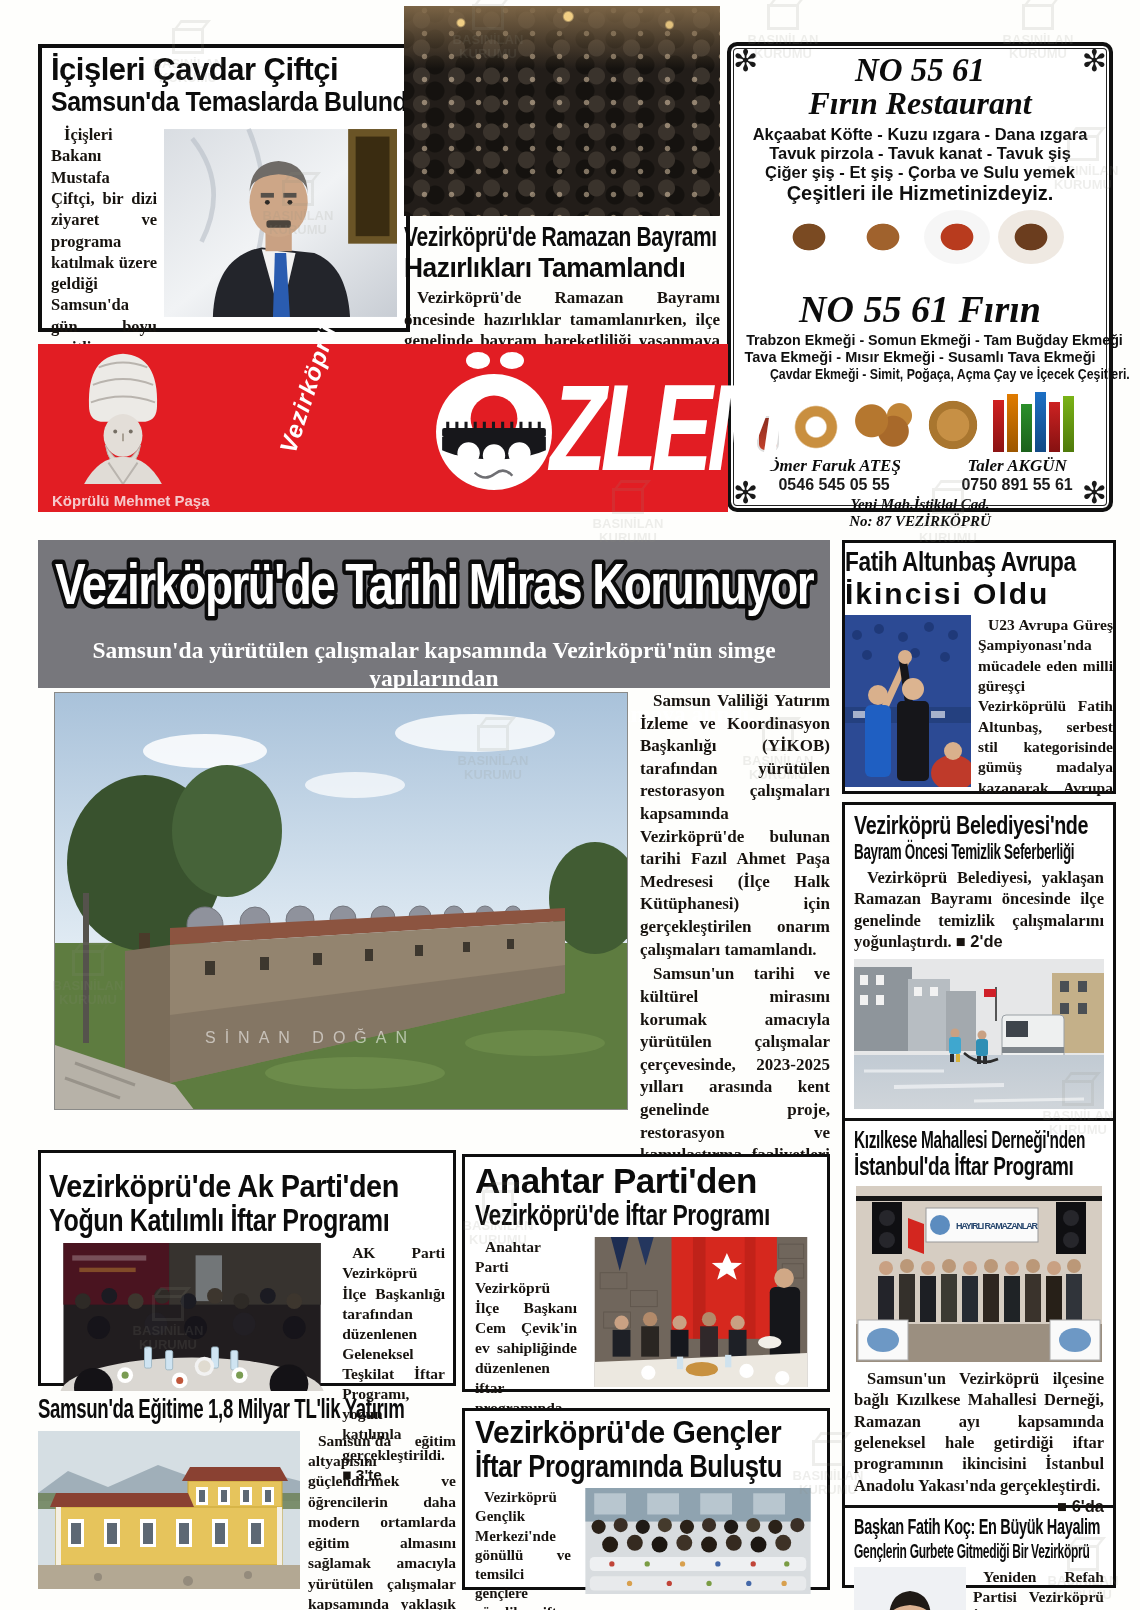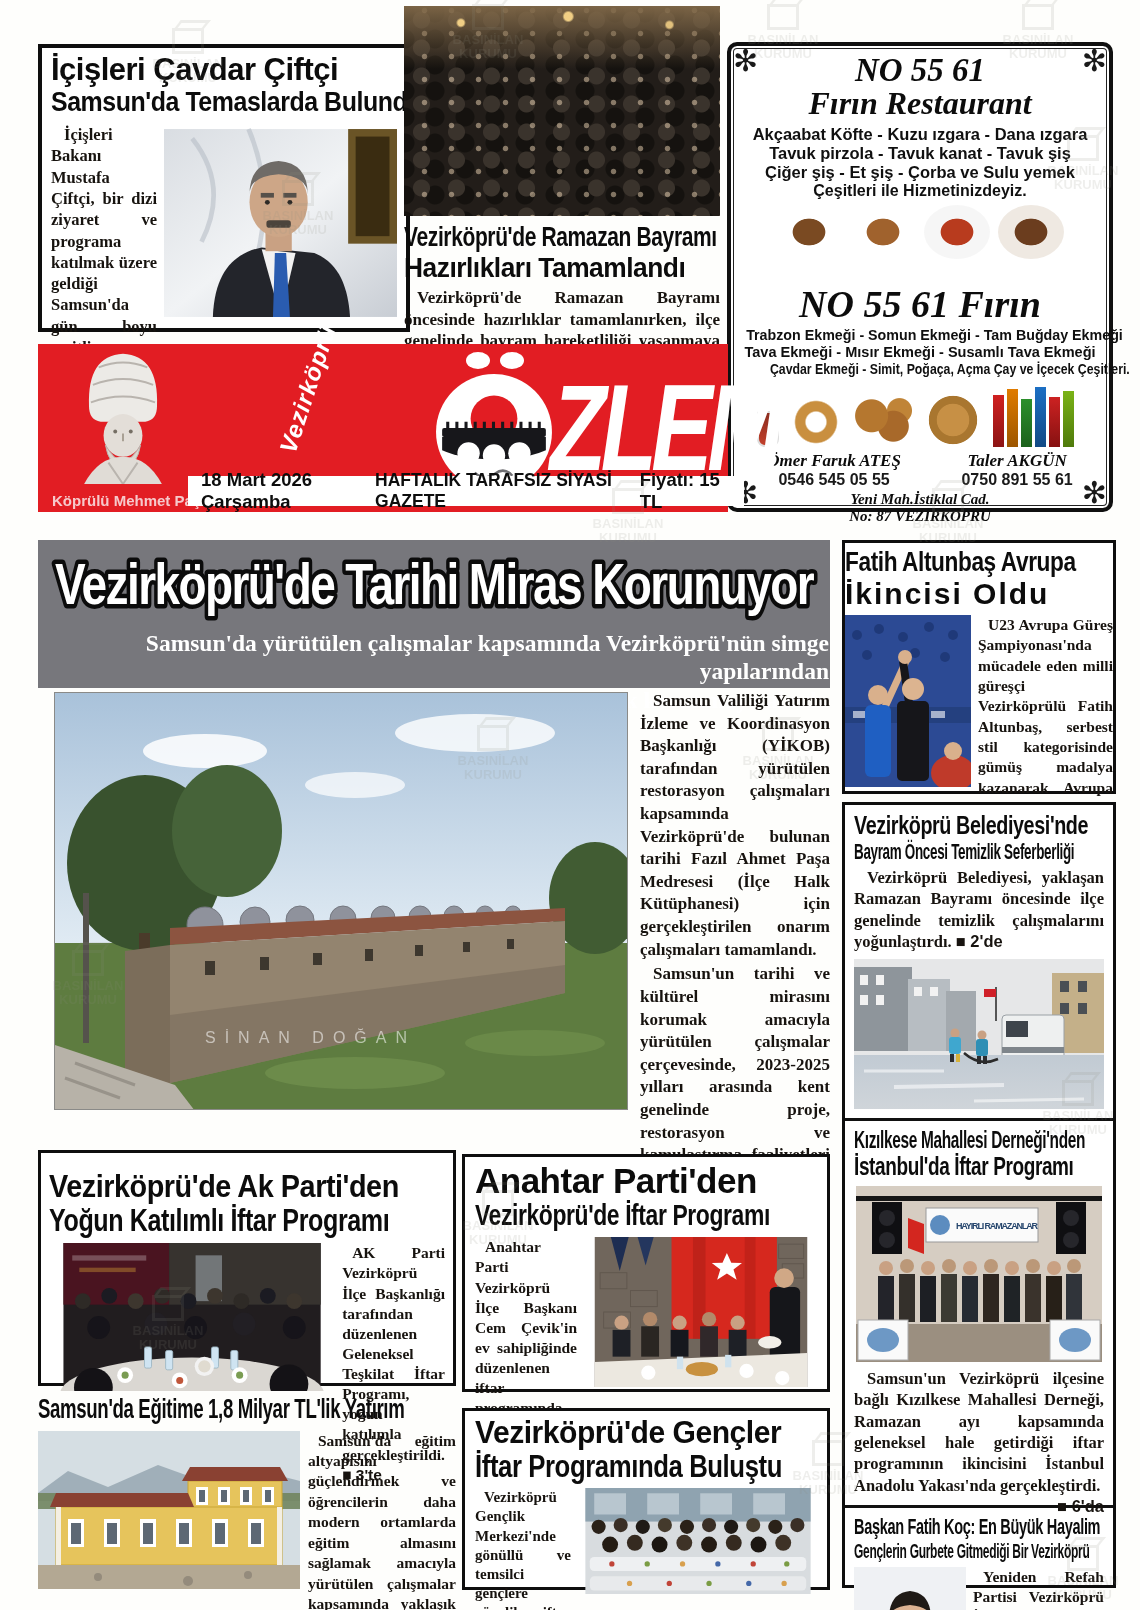--- a/index.html
+++ b/index.html
@@ -35,22 +35,22 @@
   .plate{border-radius:50%;}
   
   .mast{position:absolute;background:#e21d23;}
   .mast-title{font-family:"Liberation Sans",sans-serif;font-weight:bold;font-style:italic;
               color:#fff;letter-spacing:-6px;transform-origin:0 0;}
   .mast-strip{position:absolute;background:#fff;display:flex;align-items:center;
               justify-content:space-between;font-family:"Liberation Sans",sans-serif;
               font-weight:bold;color:#0d0d0d;}
   
   .banner{position:absolute;background:#77777c;text-align:center;}
-  .banner-sub{color:#fff;font-weight:bold;font-size:23.5px;line-height:1.2;margin:1px;
-              font-family:"Liberation Serif",serif;text-align:right;}
+  .banner-sub{color:#fff;font-weight:bold;font-size:23.5px;line-height:1.2;margin:8px;
+              font-family:"Liberation Serif",serif;}
   
   .wm{position:absolute;width:96px;text-align:center;color:#8e8e80;opacity:.14;
       font-family:"Liberation Sans",sans-serif;font-weight:bold;font-size:13px;line-height:1.1;
       pointer-events:none;z-index:40;}
   .wm .cube{display:block;width:26px;height:20px;border:3px solid #8e8e80;margin:0 auto 3px;position:relative;}
   .wm .cube::before{content:"";position:absolute;left:2px;top:-11px;width:24px;height:7px;
       border:3px solid #8e8e80;border-bottom:none;transform:skewX(-38deg);}
   svg text{font-family:"Liberation Sans",sans-serif;}
 </style>
 </head>
@@ -106,21 +106,21 @@
   <div class="abs ad-border" style="left:727px;top:42px;width:386px;height:470px;background:#fff;box-sizing:border-box;padding:8px 6px 4px;">
     <span class="ad-corner" style="left:2px;top:0;">✻</span>
     <span class="ad-corner" style="right:2px;top:0;">✻</span>
     <span class="ad-corner" style="left:2px;bottom:0;">✻</span>
     <span class="ad-corner" style="right:2px;bottom:0;">✻</span>
     <div class="ad-serif" style="font-size:33px;line-height:1;">NO 55 61</div>
     <div class="ad-serif" style="font-size:32px;line-height:1.05;">Fırın Restaurant</div>
     <div class="ad-line" style="font-size:16.5px;margin-top:4px;">Akçaabat Köfte - Kuzu ızgara - Dana ızgara</div>
     <div class="ad-line" style="font-size:16.5px;">Tavuk pirzola - Tavuk kanat - Tavuk şiş</div>
     <div class="ad-line" style="font-size:16.5px;">Çiğer şiş - Et şiş - Çorba ve Sulu yemek</div>
-    <div class="ad-line" style="font-size:16px;">Çeşitleri ile Hizmetinizdeyiz.</div>
+    <div class="ad-line" style="font-size:20px;">Çeşitleri ile Hizmetinizdeyiz.</div>
     <div style="display:flex;justify-content:center;gap:8px;margin:5px 0 3px;">
       <span class="plate" style="width:66px;height:54px;background:radial-gradient(ellipse at 50% 50%, #7a4a22 34%, #fff 36% 72%, #d8d8d8 74%, transparent 76%);"></span>
       <span class="plate" style="width:66px;height:54px;background:radial-gradient(ellipse at 50% 50%, #a0622d 34%, #fff 36% 72%, #d8d8d8 74%, transparent 76%);"></span>
       <span class="plate" style="width:66px;height:54px;background:radial-gradient(ellipse at 50% 50%, #b83b1e 34%, #f6f6f6 36% 72%, #d8d8d8 74%, transparent 76%);"></span>
       <span class="plate" style="width:66px;height:54px;background:radial-gradient(ellipse at 50% 50%, #6b3d1e 34%, #efe9e2 36% 72%, #cfcac2 74%, transparent 76%);"></span>
     </div>
     <div class="ad-serif" style="font-size:38px;line-height:1;margin-top:26px;">NO 55 61 Fırın</div>
     <div class="ad-line" style="font-size:15px;margin-top:3px;transform:scaleX(.95);">Trabzon Ekmeği - Somun Ekmeği - Tam Buğday Ekmeği</div>
     <div class="ad-line" style="font-size:15px;transform:scaleX(.97);">Tava Ekmeği - Mısır Ekmeği - Susamlı Tava Ekmeği</div>
     <div class="ad-line" style="font-size:15px;transform:scaleX(.82);">Çavdar Ekmeği - Simit, Poğaça, Açma Çay ve İçecek Çeşitleri.</div>
@@ -172,25 +172,20 @@
       <circle cx="59" cy="46" r="23" fill="#e21d23"></circle>
       <line x1="12" y1="52" x2="106" y2="52" stroke="#17171b" stroke-width="6" stroke-dasharray="3 6"></line>
       <rect x="8" y="55" width="102" height="9" rx="2" fill="#17171b"></rect>
       <path d="M8,64 h102 v13 q-20,9 -51,9 q-31,0 -51,-9 Z" fill="#17171b"></path>
       <circle cx="34" cy="80" r="11" fill="#fff"></circle>
         <circle cx="59" cy="82" r="11" fill="#fff"></circle>
         <circle cx="84" cy="80" r="11" fill="#fff"></circle>
       <path d="M40,99 q10,9 20,1 q9,-7 17,2" stroke="#6f6f73" stroke-width="2.5" fill="none"></path>
     </svg>
     <div class="abs mast-title" style="left:512px;top:14px;font-size:100px;transform:scale(.92,1.22);">ZLEM</div>
-    <div class="mast-strip" style="left:150px;bottom:6px;width:530px;height:30px;padding:0 13px;font-size:18.5px;">
-      <span>18 Mart 2026 Çarşamba</span>
-      <span style="font-size:17.5px;">HAFTALIK TARAFSIZ SİYASİ GAZETE</span>
-      <span>Fiyatı: 15 TL</span>
-    </div>
   </div>
 
   <div class="banner" style="left:38px;top:540px;width:792px;height:148px;">
     <svg width="788" height="84" viewBox="0 0 788 84">
       <text x="394" y="64" text-anchor="middle" textLength="758" lengthAdjust="spacingAndGlyphs" style="font-size:58px;font-weight:bold;letter-spacing:-2px;" fill="#ffffff" stroke="#0b0b0b" stroke-width="9" paint-order="stroke" stroke-linejoin="round">Vezirköprü'de Tarihi Miras Korunuyor</text>
     </svg>
     <p class="banner-sub">Samsun'da yürütülen çalışmalar kapsamında Vezirköprü'nün simge yapılarından</p>
     <p class="banner-sub">Fazıl Ahmet Paşa Medrese'si restore edilerek korunmaya alındı.</p>
   </div>
 

